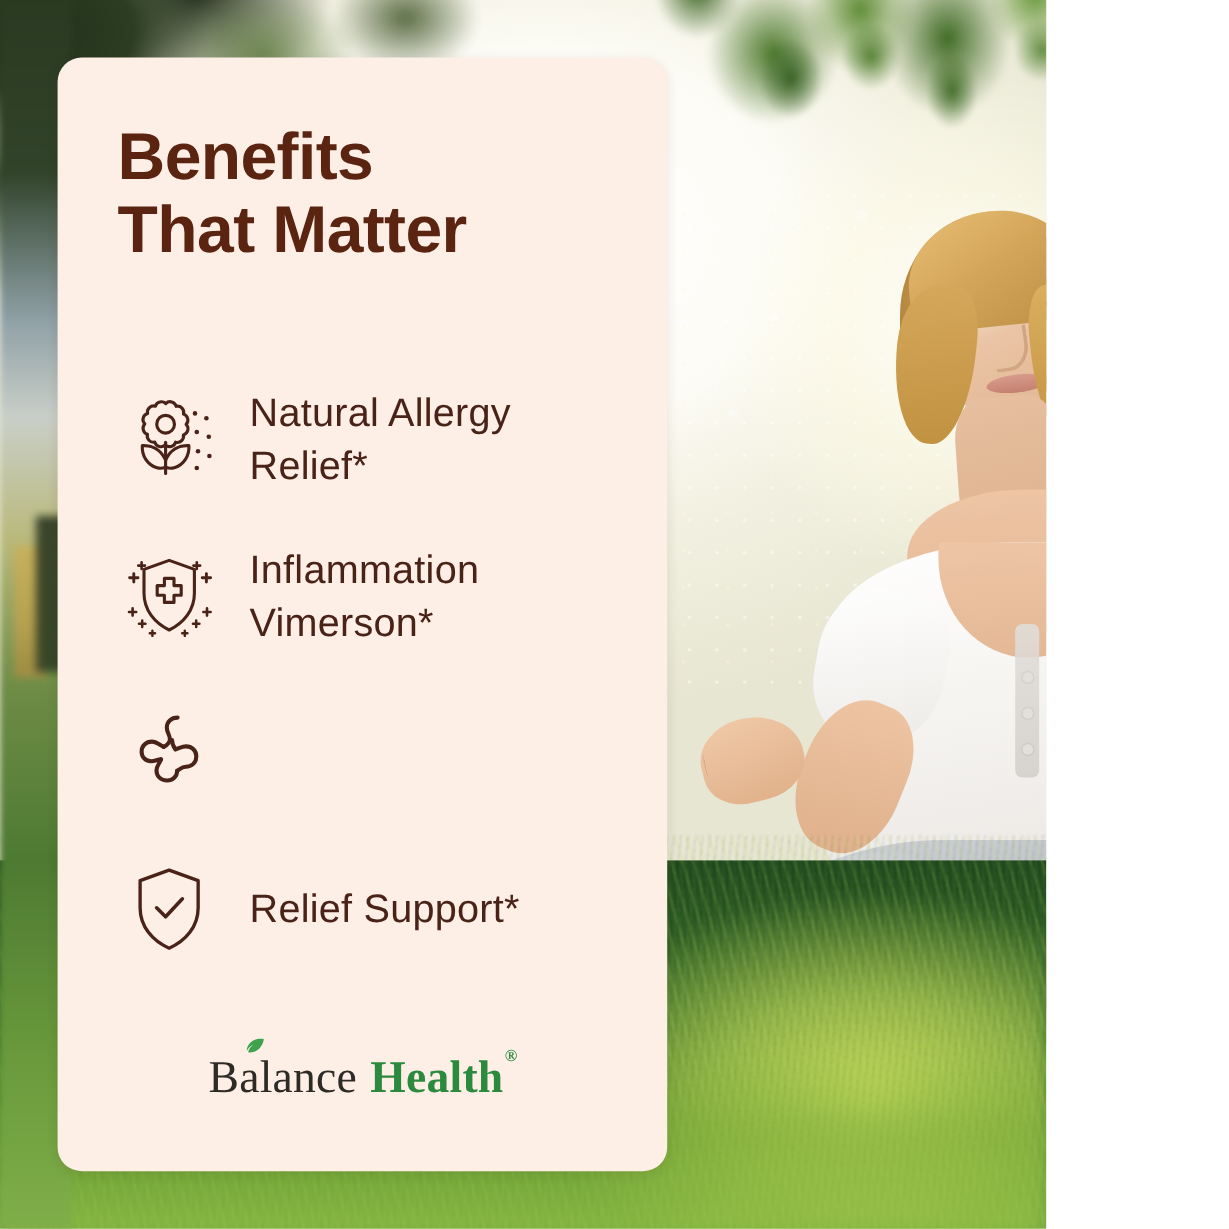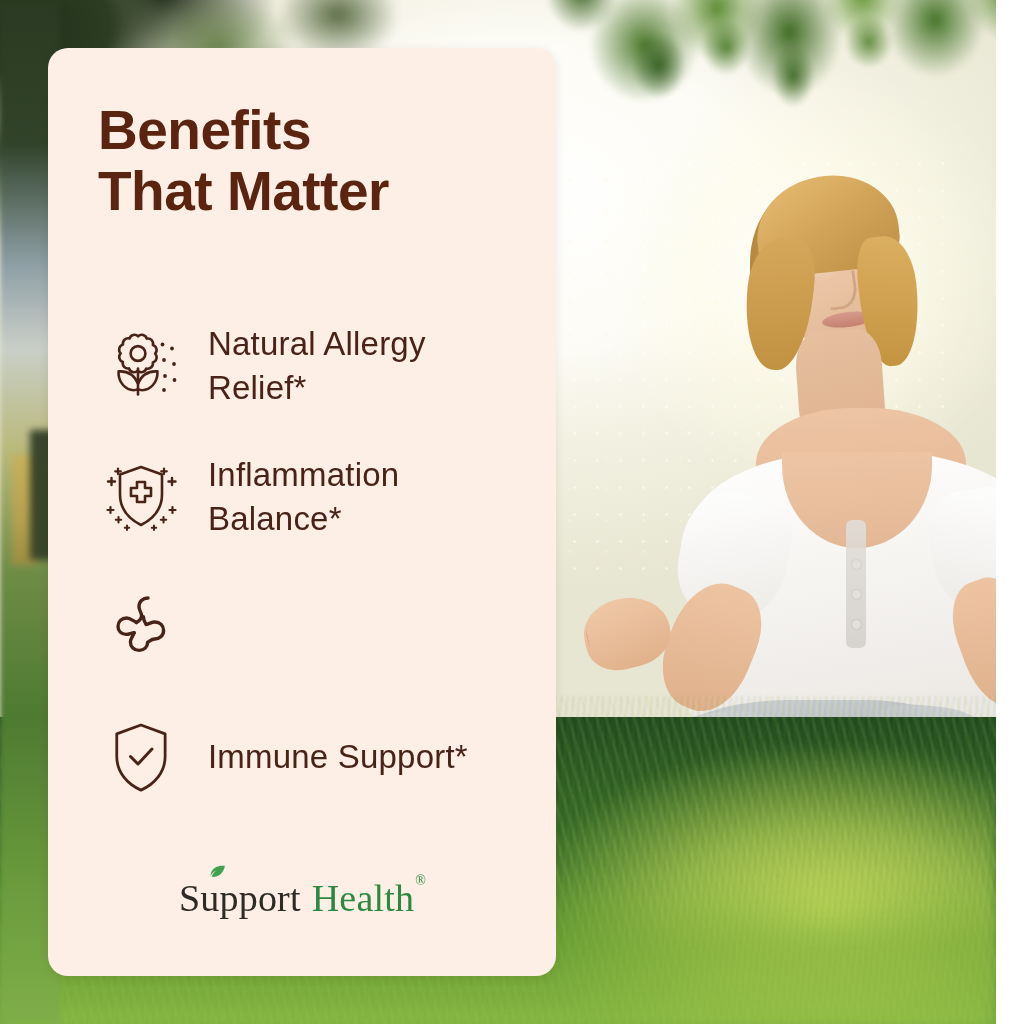--- a/index.html
+++ b/index.html
@@ -2,21 +2,21 @@
 <html><head>
 <meta charset="utf-8">
 <style>
   html, body {
     margin: 0;
     padding: 0;
     background: #ffffff;
   }
   #stage {
     position: relative;
-    width: 996px;
+    width: 872px;
     height: 1024px;
     overflow: hidden;
     font-family: "Liberation Sans", sans-serif;
   }
 
   
   .photo {
     position: absolute;
     inset: 0;
     background-color: #cfe0c0;
@@ -446,21 +446,21 @@
     position: relative;
     letter-spacing: .2px;
   }
   .brand-leaf {
     position: absolute;
     left: 30px; top: -11px;
     width: 17px; height: 13px;
   }
   .brand-second {
     color: #2c8a3f;
-    font-weight: 400;
+    font-weight: 700;
     margin-left: 11px;
     letter-spacing: .2px;
   }
   .brand-reg {
     color: #2c8a3f;
     font-size: 14px;
     vertical-align: super;
     position: relative;
     top: -12px;
     left: 1px;
@@ -568,21 +568,21 @@
             <path d="M17.5 60v5.4M14.8 62.7h5.4" stroke-width="2.1"></path>
             <path d="M63 11.5v5.6M60.2 14.3h5.6" stroke-width="2.2"></path>
             <path d="M71 21v7M67.5 24.5h7" stroke-width="2.4"></path>
             <path d="M71.5 50v6M68.5 53h6" stroke-width="2.2"></path>
             <path d="M62.5 60v5.4M59.8 62.7h5.4" stroke-width="2.1"></path>
             <path d="M26 68.5v4.4M23.8 70.7h4.4" stroke-width="2"></path>
             <path d="M53 68.5v4.4M50.8 70.7h4.4" stroke-width="2"></path>
           </svg>
         </span>
         <span class="b-label">Inflammation
-Balance*</span>
+Vimerson*</span>
       </div>
 
       <div class="benefit">
         <span class="b-icon">
           <svg width="74" height="74" viewBox="0 0 74 74" fill="none" stroke="#4A2318" stroke-width="3.4" stroke-linecap="round" stroke-linejoin="round">
             <path d="M44 8c-5.4 0-9 3.6-9 8.4 0 4 2.6 6.2 2.6 9.4 0 3-2.2 5-5.2 6.6"></path>
             <path d="M32.4 32.4c-3.6-1.8-6.2-4.4-9.8-4.4-5 0-8.6 3.6-8.6 8.4 0 4.6 3.4 8 8 8 3.2 0 5.4-1.6 8.2-1.6"></path>
             <path d="M30.2 42.8c-1.2 3.4-3.8 5.6-3.8 9.2 0 4.8 3.6 8.4 8.8 8.4 4.8 0 8.4-3.4 8.4-8"></path>
             <path d="M43.6 52.4c2.4-1.4 4-3.4 7.2-3.4 5 0 8.8-3.6 8.8-8.6 0-4.8-3.6-8.4-8.6-8.4-3.4 0-5.8 1.8-8.8 2.4"></path>
             <path d="M42.2 34.4c-1.8-2.4-2.8-4.6-2.8-7.6"></path>
@@ -590,29 +590,29 @@
         </span>
       </div>
 
       <div class="benefit">
         <span class="b-icon">
           <svg width="76" height="76" viewBox="0 0 76 76" fill="none" stroke="#4A2318" stroke-width="3" stroke-linecap="round" stroke-linejoin="round">
             <path d="M38 7 12 16.5v24.2C12 57.7 23.2 70.5 38 77c14.8-6.5 26-19.3 26-36.3V16.5L38 7z" transform="scale(.93) translate(2.8 -0.5)"></path>
             <path d="M27.5 37.5 35 45l14-15"></path>
           </svg>
         </span>
-        <span class="b-label">Immune Support*</span>
+        <span class="b-label">Relief Support*</span>
       </div>
 
     </div>
 
     <div class="brand">
       <span class="brand-inner">
         <span class="brand-first">
-          <span>Support</span>
+          <span>Balance</span>
           <svg class="brand-leaf" viewBox="0 0 20 16">
             <path d="M19 1C11 0 4.5 3 2.2 9.2c-.5 1.4-.7 2.8-.6 4.2 1.3-3 3.6-5.2 6.6-6.7C5.6 8.9 3.6 11.4 3 14.6c5.3.9 10.3-1.6 13.2-6.2C17.9 5.9 18.9 3.4 19 1z" fill="#3FA34D"></path>
           </svg>
         </span>
         <span class="brand-second">
           <span>Health</span><span class="brand-reg">®</span>
         </span>
       </span>
     </div>
 

